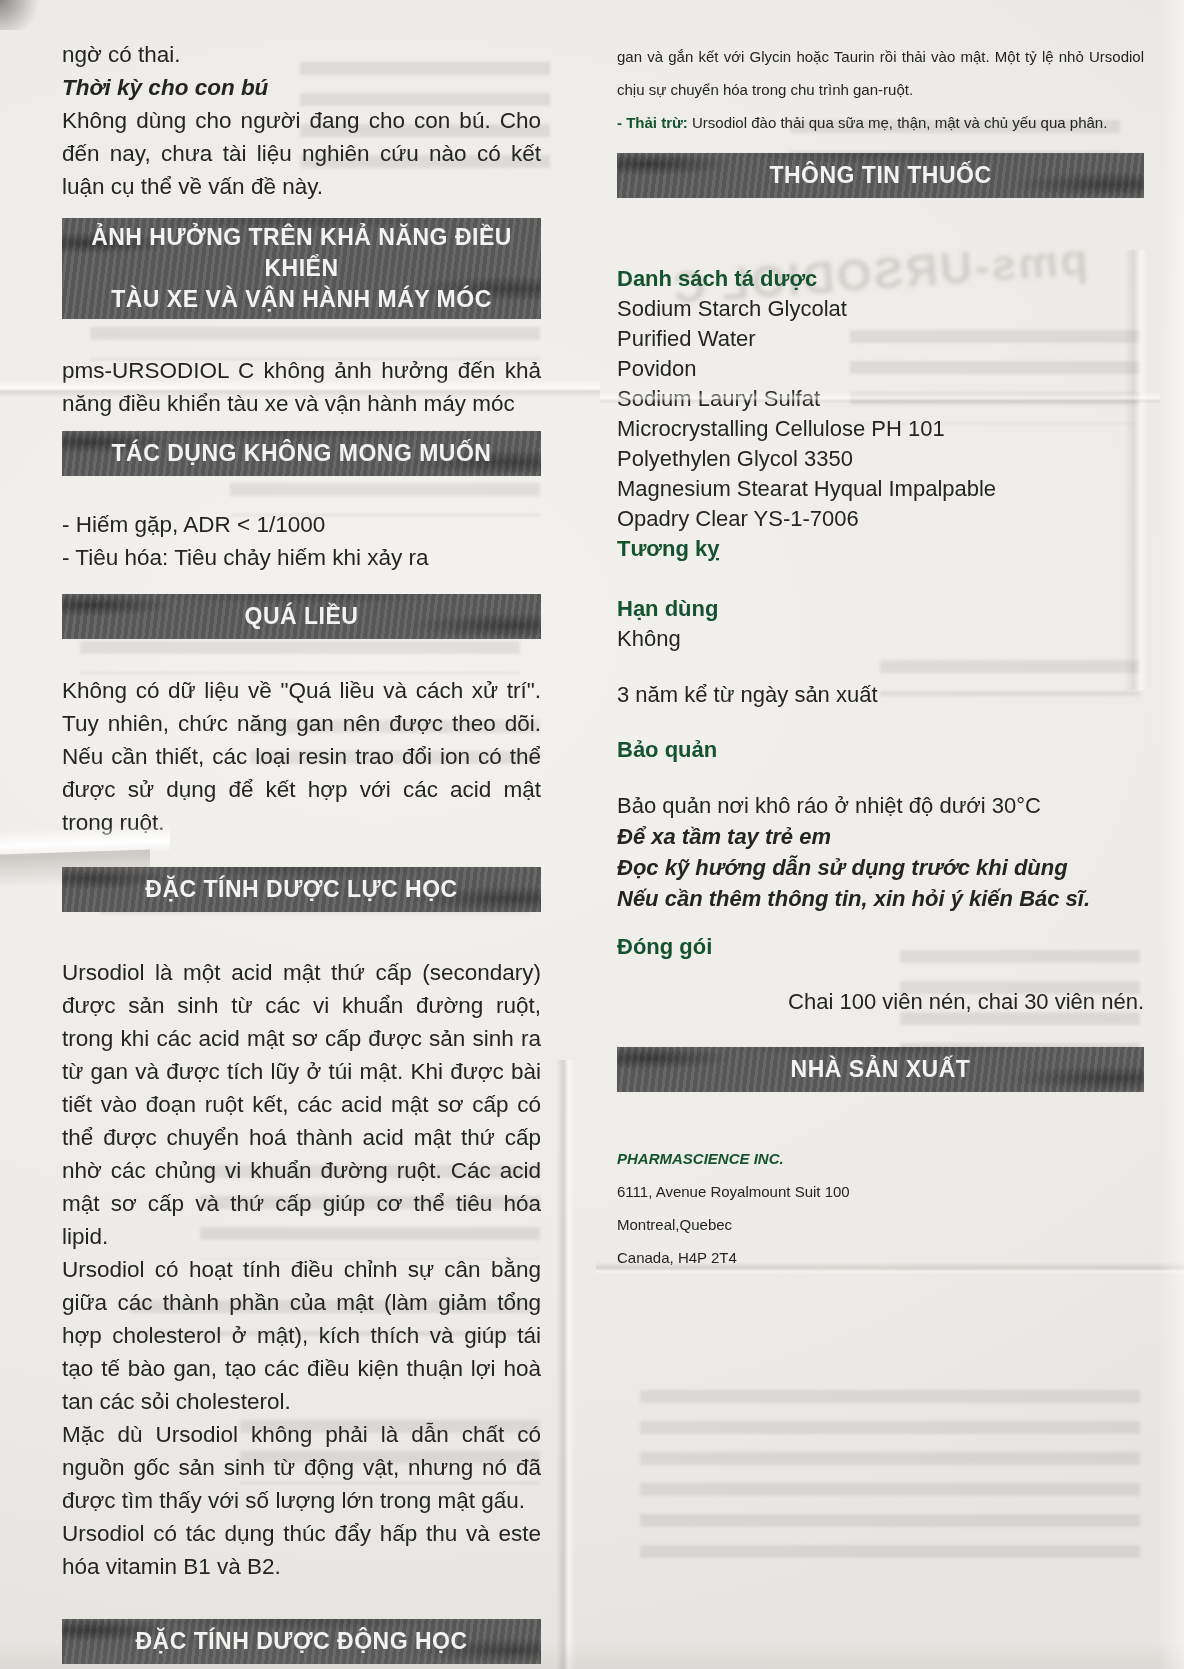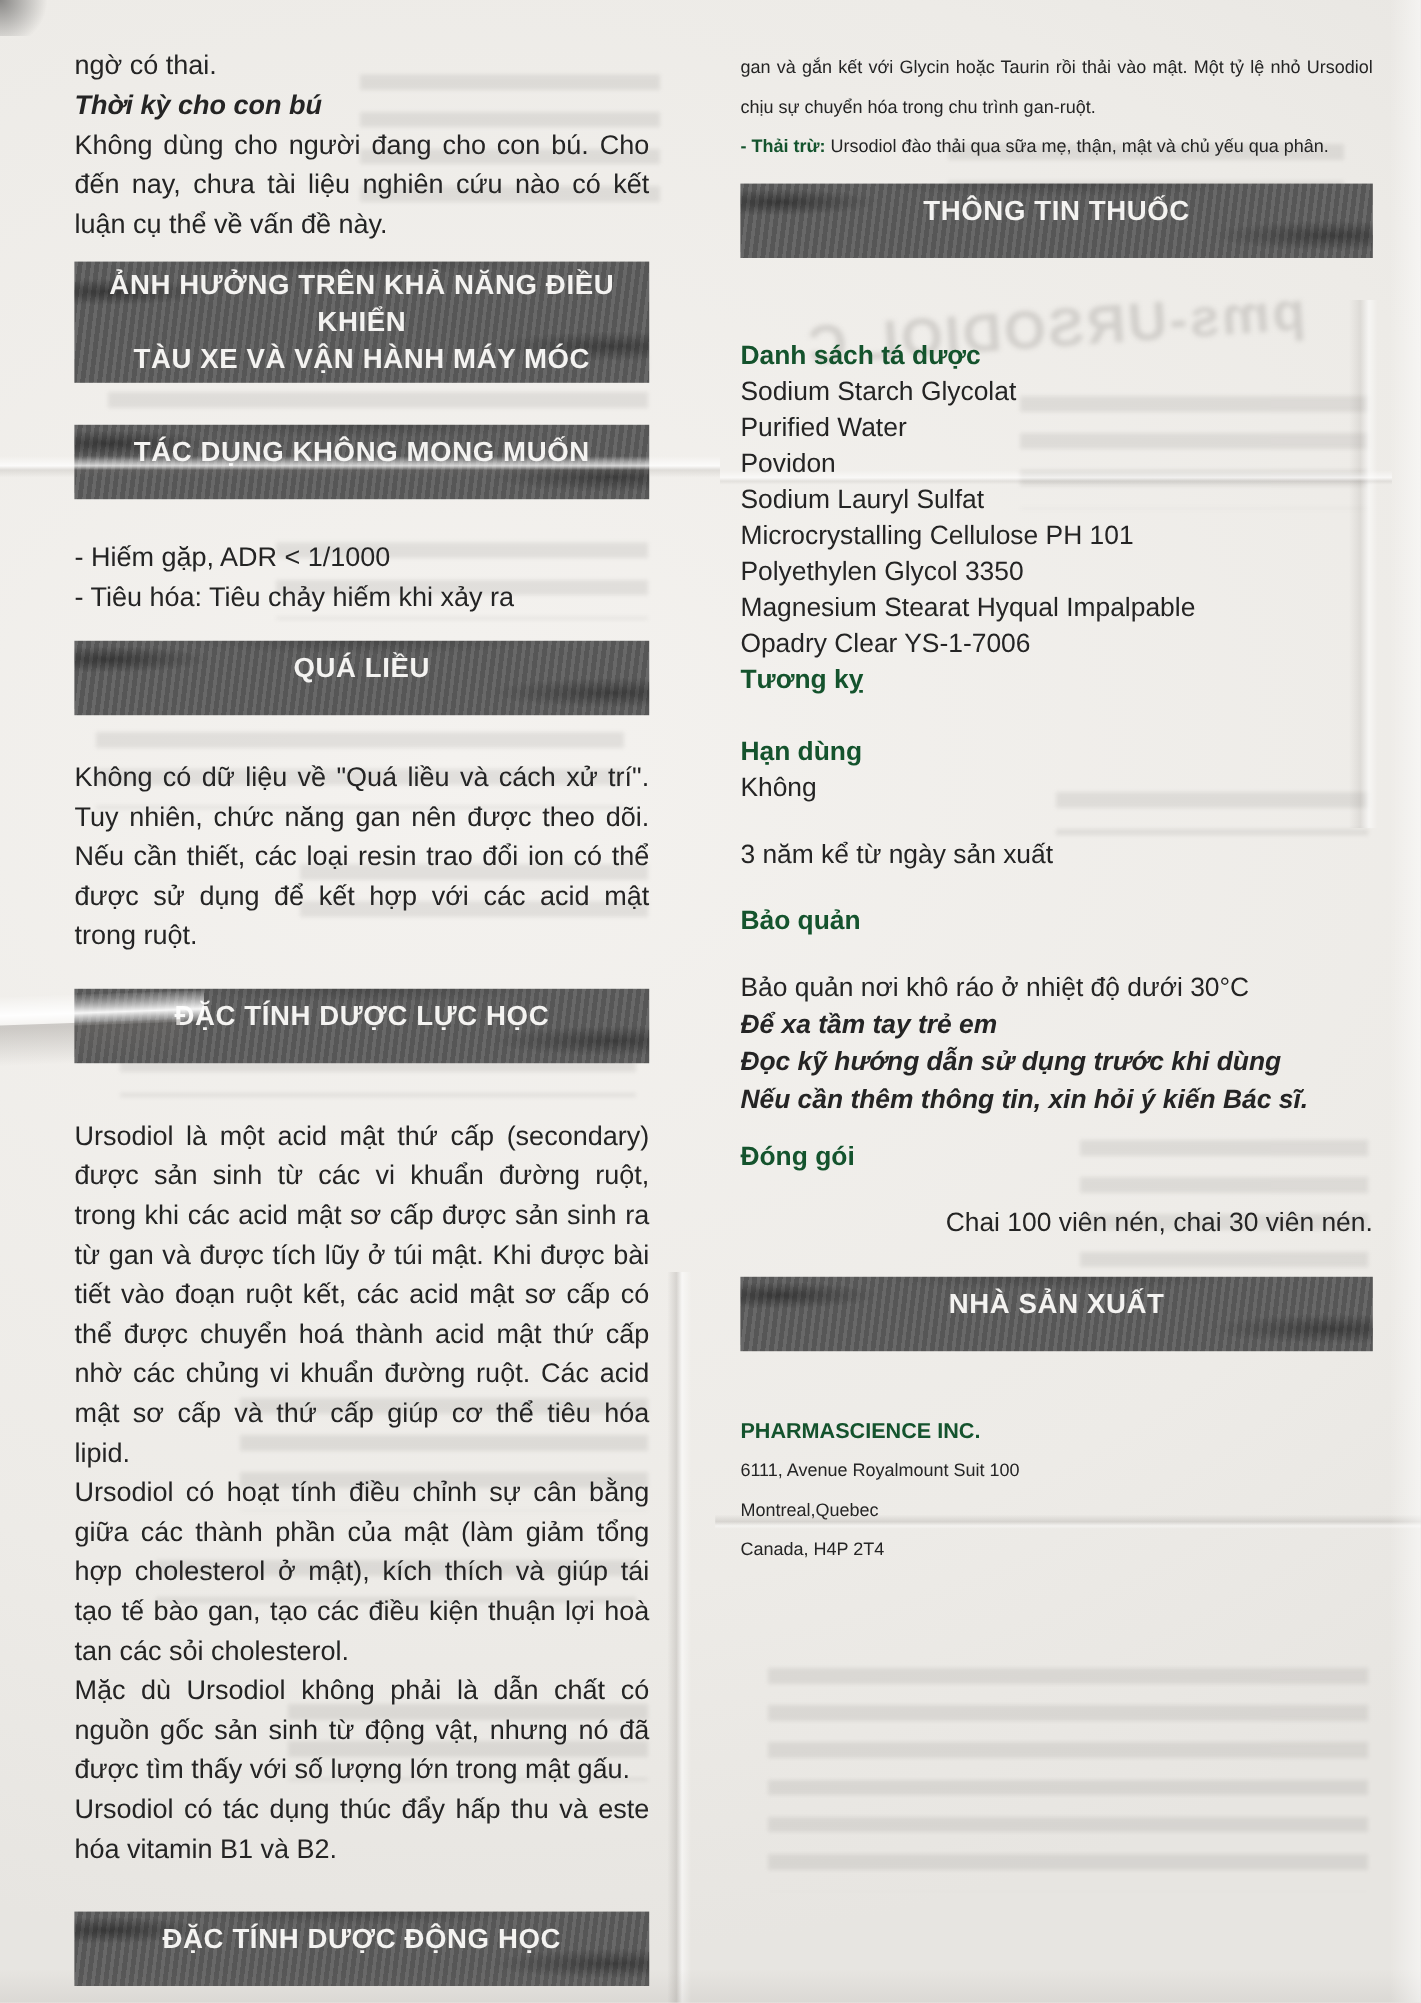--- a/index.html
+++ b/index.html
@@ -22,21 +22,21 @@
   .bar{
     background-color:#5f5f5f;
     background-image:
       radial-gradient(120px 16px at 6% 25%, rgba(0,0,0,.38), rgba(0,0,0,0) 70%),
       radial-gradient(150px 18px at 94% 70%, rgba(0,0,0,.32), rgba(0,0,0,0) 70%),
       radial-gradient(200px 14px at 50% 0%, rgba(0,0,0,.18), rgba(0,0,0,0) 80%),
       repeating-linear-gradient(97deg, rgba(255,255,255,.06) 0 3px, rgba(0,0,0,.09) 3px 7px);
     color:#f4f3f1;font-weight:bold;text-align:center;
     font-size:23px;letter-spacing:.5px;
   }
-  .bar-1line{height:62px;line-height:45px;}
+  .bar-1line{height:45px;line-height:45px;}
   .bar-2line{line-height:31px;padding:4px 14px;}
   .rt{font-size:22px;line-height:30px;text-align:left;}
   .rt33{font-size:15px;line-height:33px;}
   .b{font-weight:bold;color:#14532d;}
   
   .ghost{
     position:absolute;z-index:1;opacity:.15;filter:blur(1.6px);
     background:repeating-linear-gradient(180deg, #7d7b78 0 13px, rgba(125,123,120,0) 13px 31px);
   }
   .ghost-brand{
@@ -88,20 +88,21 @@
 
 <div class="col col-left">
   <p class="t t-left">ngờ có thai.</p>
   <p class="t t-left italic">Thời kỳ cho con bú</p>
   <p class="t">Không dùng cho người đang cho con bú. Cho đến nay, chưa tài liệu nghiên cứu nào có kết luận cụ thể về vấn đề này.</p>
 
   <div class="bar bar-2line" style="margin:15px 0 35px 0;">
     <div>ẢNH HƯỞNG TRÊN KHẢ NĂNG ĐIỀU KHIỂN</div>
     <div>TÀU XE VÀ VẬN HÀNH MÁY MÓC</div>
   </div>
+  <p class="t">pms-URSODIOL C không ảnh hưởng đến khả năng điều khiển tàu xe và vận hành máy móc</p>
 
   <div class="bar bar-1line" style="margin:11px 0 32px 0;">TÁC DỤNG KHÔNG MONG MUỐN</div>
   <p class="t t-left">-  Hiếm gặp, ADR &lt; 1/1000</p>
   <p class="t t-left">- Tiêu hóa: Tiêu chảy hiếm khi xảy ra</p>
 
   <div class="bar bar-1line" style="margin:20px 0 35px 0;">QUÁ LIỀU</div>
   <p class="t">Không có dữ liệu về "Quá liều và cách xử trí". Tuy nhiên, chức năng gan nên được theo dõi. Nếu cần thiết, các loại resin trao đổi ion có thể được sử dụng để kết hợp với các acid mật trong ruột.</p>
 
   <div class="bar bar-1line" style="margin:28px 0 44px 0;">ĐẶC TÍNH DƯỢC LỰC HỌC</div>
   <p class="t">Ursodiol là một acid mật thứ cấp (secondary) được sản sinh từ các vi khuẩn đường ruột, trong khi các acid mật sơ cấp được sản sinh ra từ gan và được tích lũy ở túi mật. Khi được bài tiết vào đoạn ruột kết, các acid mật sơ cấp có thể được chuyển hoá thành acid mật thứ cấp nhờ các chủng vi khuẩn đường ruột. Các acid mật sơ cấp và thứ cấp giúp cơ thể tiêu hóa lipid.</p>
@@ -138,21 +139,21 @@
   <p class="rt b" style="margin-top:25px;">Bảo quản</p>
   <p class="rt" style="margin-top:25px;line-height:31px;">Bảo quản nơi khô ráo ở nhiệt độ dưới 30°C</p>
   <p class="rt italic" style="line-height:31px;">Để xa tầm tay trẻ em</p>
   <p class="rt italic" style="line-height:31px;">Đọc kỹ hướng dẫn sử dụng trước khi dùng</p>
   <p class="rt italic" style="line-height:31px;">Nếu cần thêm thông tin, xin hỏi ý kiến Bác sĩ.</p>
 
   <p class="rt b" style="margin-top:18px;">Đóng gói</p>
   <p class="rt" style="margin-top:25px;text-align:right;">Chai 100 viên nén, chai 30 viên nén.</p>
 
   <div class="bar bar-1line" style="margin:30px 0 50px 0;">NHÀ SẢN XUẤT</div>
-  <p class="rt33 b" style="font-size:18px;">PHARMASCIENCE INC.</p>
+  <p class="rt33 b" style="font-size:15px;font-style:italic;">PHARMASCIENCE INC.</p>
   <p class="rt33">6111, Avenue Royalmount Suit 100</p>
   <p class="rt33">Montreal,Quebec</p>
   <p class="rt33">Canada, H4P 2T4</p>
 </div>
 
 <div class="crease crease-h-mid"></div>
 <div class="crease crease-left-fold-hi"></div>
 <div class="crease crease-left-fold-sh"></div>
 <div class="crease crease-v-mid"></div>
 <div class="crease crease-v-right"></div>

